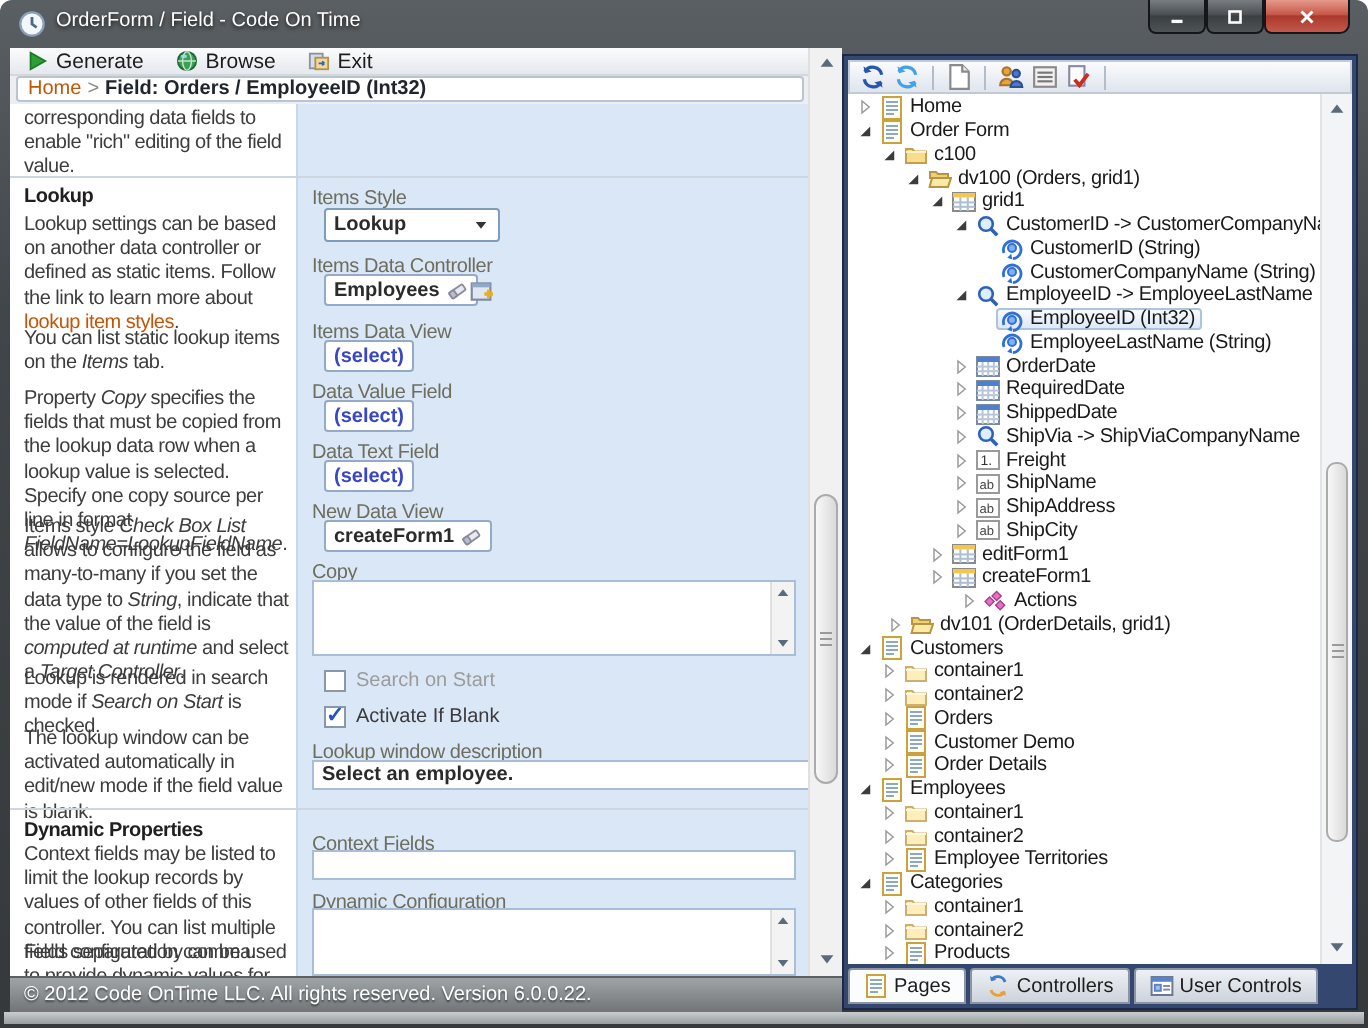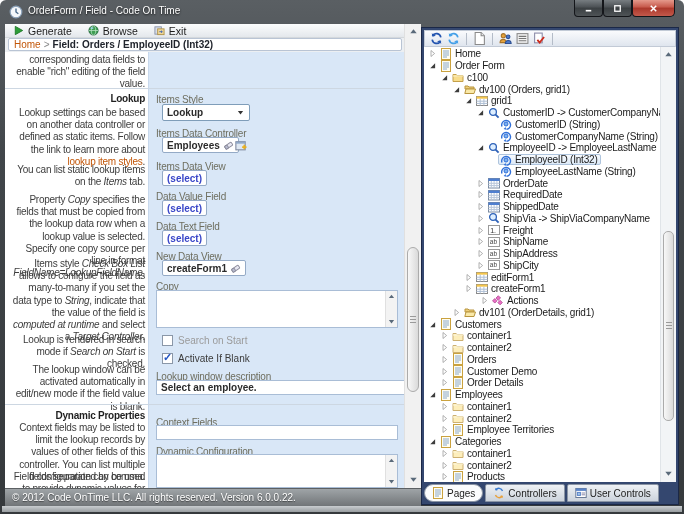--- a/index.html
+++ b/index.html
@@ -10,21 +10,21 @@
   .titlebar{position:absolute;left:0;top:0;width:100%;height:24px;}
   .app-icon{position:absolute;left:9px;top:5px;width:14px;height:14px;}
   .title-text{position:absolute;left:28px;top:5px;font-size:10px;color:#fff;text-shadow:0 1px 2px rgba(0,0,0,.8);white-space:nowrap;}
   .winbtns{position:absolute;right:9px;top:0;display:flex;}
   .winbtn{width:29px;height:17px;border:1px solid #14161a;border-top:none;margin-left:0;
     background:linear-gradient(#777d81,#4b5054 45%,#3a3f42 50%,#4e5356);border-radius:0 0 4px 4px;
     display:flex;align-items:center;justify-content:center;}
   .winbtn svg{width:11px;height:11px;}
   .winbtn.close{width:43px;background:linear-gradient(#e59a8c,#c6584a 45%,#ab382b 50%,#c3594b);border-radius:0 0 5px 4px;}
   
-  .left-region{position:absolute;left:5px;top:24px;width:416px;height:482px;background:#eceff2;text-align:right;}
+  .left-region{position:absolute;left:5px;top:24px;width:416px;height:482px;background:#eceff2;}
   .ltoolbar{position:absolute;left:0;top:0;width:399px;height:14px;display:flex;align-items:center;
     background:linear-gradient(#fbfcfd,#e4e8ec);border-bottom:1px solid #d4d8dc;padding-left:8px;}
   .tb-btn{display:flex;align-items:center;gap:4px;font-size:10.5px;color:#1c1c1c;margin-right:16px;white-space:nowrap;}
   .tb-btn .bicon{width:11px;height:11px;display:inline-block;}
   .tb-btn .bicon svg{width:11px;height:11px;display:block;}
   .crumbbar{position:absolute;left:0;top:14px;width:399px;height:14px;background:#eceff2;}
   .crumbbox{position:absolute;left:3px;right:2px;top:0;height:13px;background:#fff;border:1px solid #b9c4d4;border-radius:2px;
     display:flex;align-items:center;padding-left:5px;font-size:10px;white-space:nowrap;}
   .crumb-home{color:#c25608;}
   .crumb-sep{color:#8a8a8a;margin:0 3px;}
@@ -106,21 +106,21 @@
   .ticon{width:12px;height:12px;flex:none;margin-right:3px;}
   .ticon svg{width:12px;height:12px;display:block;}
   .ttext{font-size:10px;color:#1a1a1a;letter-spacing:-0.2px;}
   .tscroll{position:absolute;right:0;top:0;width:16px;height:435px;background:#f2f4f6;border-left:1px solid #e0e4e8;}
   #ts-up{top:2px;left:2px;} #ts-dn{top:421px;left:2px;}
   .tthumb{position:absolute;left:2px;top:184px;width:11px;height:190px;background:linear-gradient(90deg,#f8f8f8,#dadada);
     border:1px solid #ababab;border-radius:5px;}
   .tabsrow{position:absolute;left:2px;top:456px;height:18px;display:flex;gap:2px;}
   .tab{display:flex;align-items:center;gap:3px;padding:0 7px;font-size:10px;color:#1c1c1c;
     background:linear-gradient(#eef1f5,#ccd3dc);border:1px solid #8a94a4;border-radius:2px 2px 0 0;white-space:nowrap;}
-  .tab.sel{background:#fbfcfd;border-radius:9px;}
+  .tab.sel{background:#fbfcfd;}
   .tab .ticon{margin-right:0;}
   
   .win-bottom{position:absolute;left:2px;right:2px;top:506px;height:6px;background:linear-gradient(#c9cdd0,#989da0);}
 </style>
 </head>
 <body>
 
 <div class="window">
 
   <div class="titlebar">
@@ -763,21 +763,21 @@
                   <g fill="#ea6fc4" stroke="#a83d8e" stroke-width="0.7">
                     <rect x="1.2" y="4.2" width="3.2" height="3.2" transform="rotate(45 2.8 5.8)"></rect>
                     <rect x="4.7" y="1.4" width="3.2" height="3.2" transform="rotate(45 6.3 3)"></rect>
                     <rect x="6.5" y="6" width="3.2" height="3.2" transform="rotate(45 8.1 7.6)"></rect>
                   </g>
                 </svg>
               </span>
               <span class="ttext">Actions</span>
             </span>
           </div>
-          <div class="trow" style="padding-left: 28px;">
+          <div class="trow" style="padding-left: 19px;">
             <span class="texp">
               <svg viewBox="0 0 12 12">
                 <path d="M4,2 L8.8,6 L4,10 Z" fill="#fff" stroke="#9a9a9a"></path>
               </svg>
             </span>
             <span class="tlab">
               <span class="ticon">
                 <svg viewBox="0 0 12 12">
                   <path d="M1,3 h3 l1,1 h5 v2 H1 Z" fill="#eecf7a" stroke="#b8953f"></path>
                   <path d="M2,6 h9.5 l-1.5,4.5 H0.8 Z" fill="#fae9a8" stroke="#b8953f"></path>

